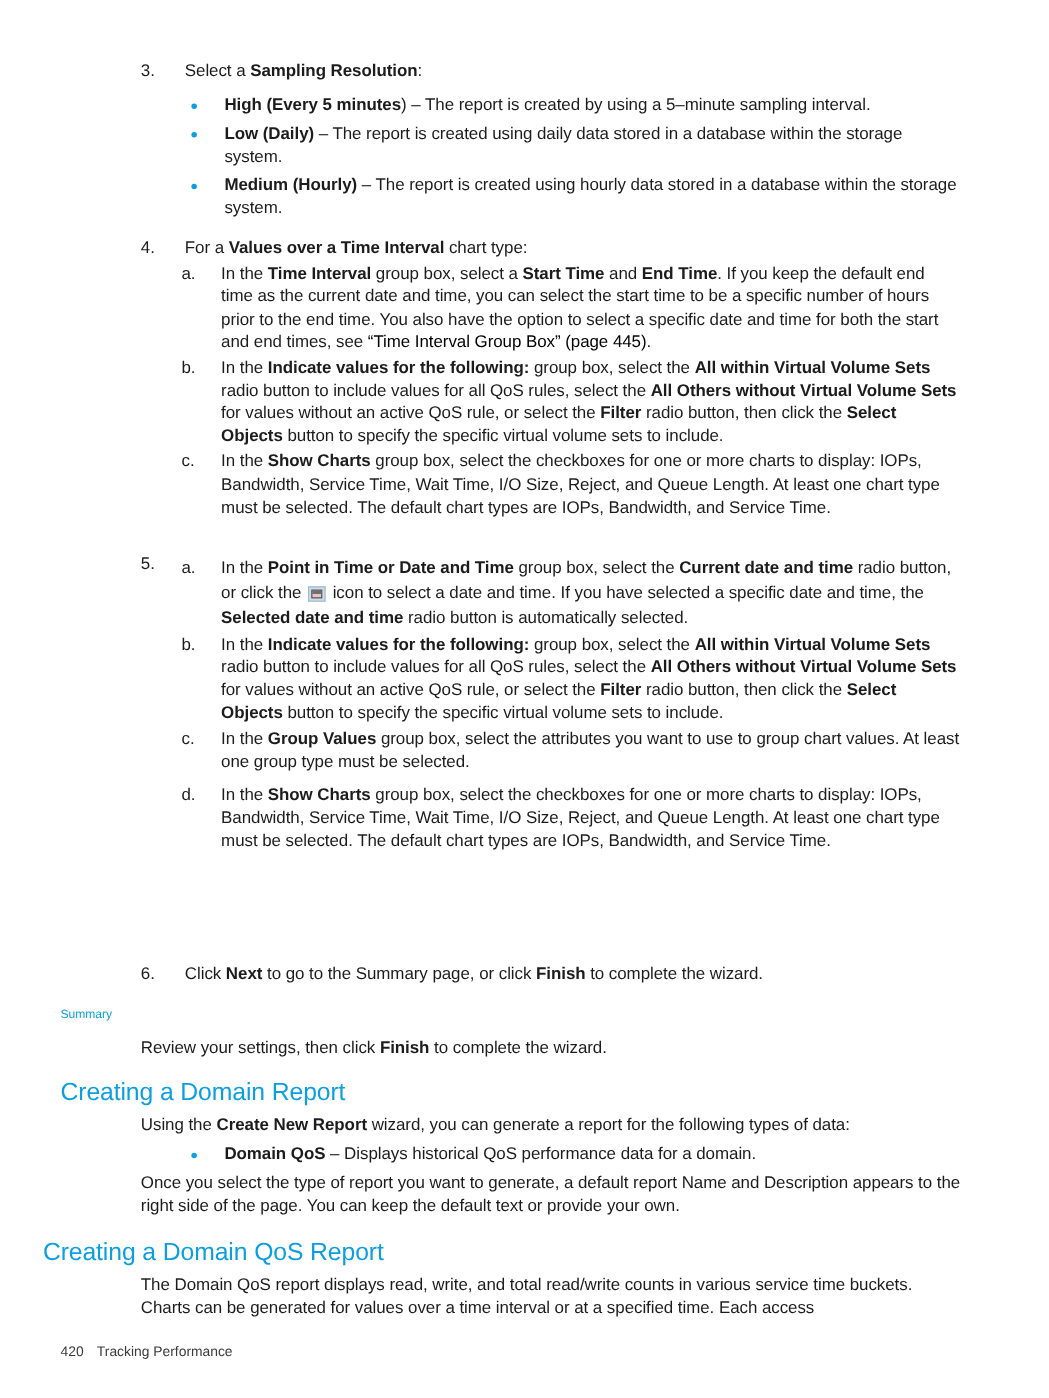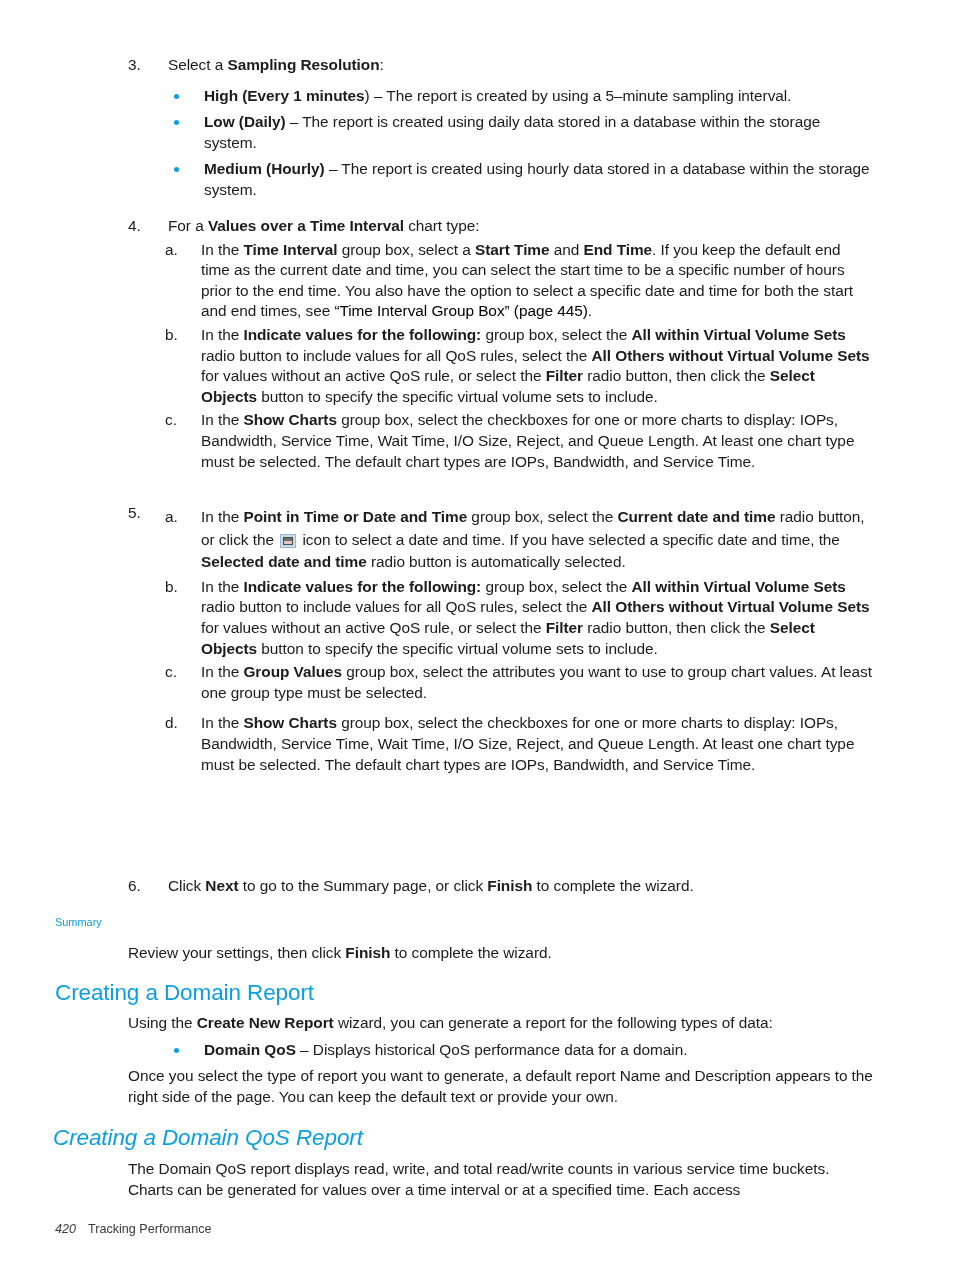--- a/index.html
+++ b/index.html
@@ -100,32 +100,32 @@
   #block-step4   { position: absolute; left: 128px; top: 216px; width: 745px; }
   #block-step5   { position: absolute; left: 128px; top: 503px; width: 745px; }
   #block-step6   { position: absolute; left: 128px; top: 876px; width: 745px; }
 
   #sec-summary-head { position: absolute; left: 55px;  top: 912px; }
   #sec-summary-body { position: absolute; left: 128px; top: 943px; width: 745px; }
 
   #sec-domain-head  { position: absolute; left: 55px;  top: 980px; }
   #sec-domain-body  { position: absolute; left: 128px; top: 1013px; width: 745px; }
 
-  #sec-qos-head     { position: absolute; left: 53px;  top: 1125px; font-style: italic; }
+  #sec-qos-head     { position: absolute; left: 39px;  top: 1125px; }
   #sec-qos-body     { position: absolute; left: 128px; top: 1159px; width: 745px; }
 
   #footer {
     position: absolute;
     left: 55px;
     top: 1222px;
     font-size: 12.6px;
     color: #3a3a3a;
     white-space: nowrap;
   }
-  #footer .page-no { margin-right: 12px; font-style: italic; }
+  #footer .page-no { margin-right: 12px; }
 
   
   .cal-icon {
     display: inline-block;
     position: relative;
     width: 16px;
     height: 14px;
     vertical-align: -3px;
     margin: 0 2px;
     background: #c9dcea;
@@ -153,21 +153,21 @@
 <div class="page">
 
   <div id="block-step3">
     <div class="num-item body-text">
       <span class="marker">3.</span>
       <span><span>Select a </span><b>Sampling Resolution</b><span>:</span></span>
     </div>
 
     <div class="bullet-item body-text sp10" style="margin-left:40px;">
       <span class="bullet-dot"></span>
-      <span><b>High (Every 1 minutes</b><span>) – The report is created by using a 5–minute sampling interval.</span></span>
+      <span><b>High (Every 5 minutes</b><span>) – The report is created by using a 5–minute sampling interval.</span></span>
     </div>
 
     <div class="bullet-item body-text sp6" style="margin-left:40px;">
       <span class="bullet-dot"></span>
       <span><b>Low (Daily)</b><span> – The report is created using daily data stored in a database within the storage system.</span></span>
     </div>
 
     <div class="bullet-item body-text sp6" style="margin-left:40px;">
       <span class="bullet-dot"></span>
       <span><b>Medium (Hourly)</b><span> – The report is created using hourly data stored in a database within the storage system.</span></span>

